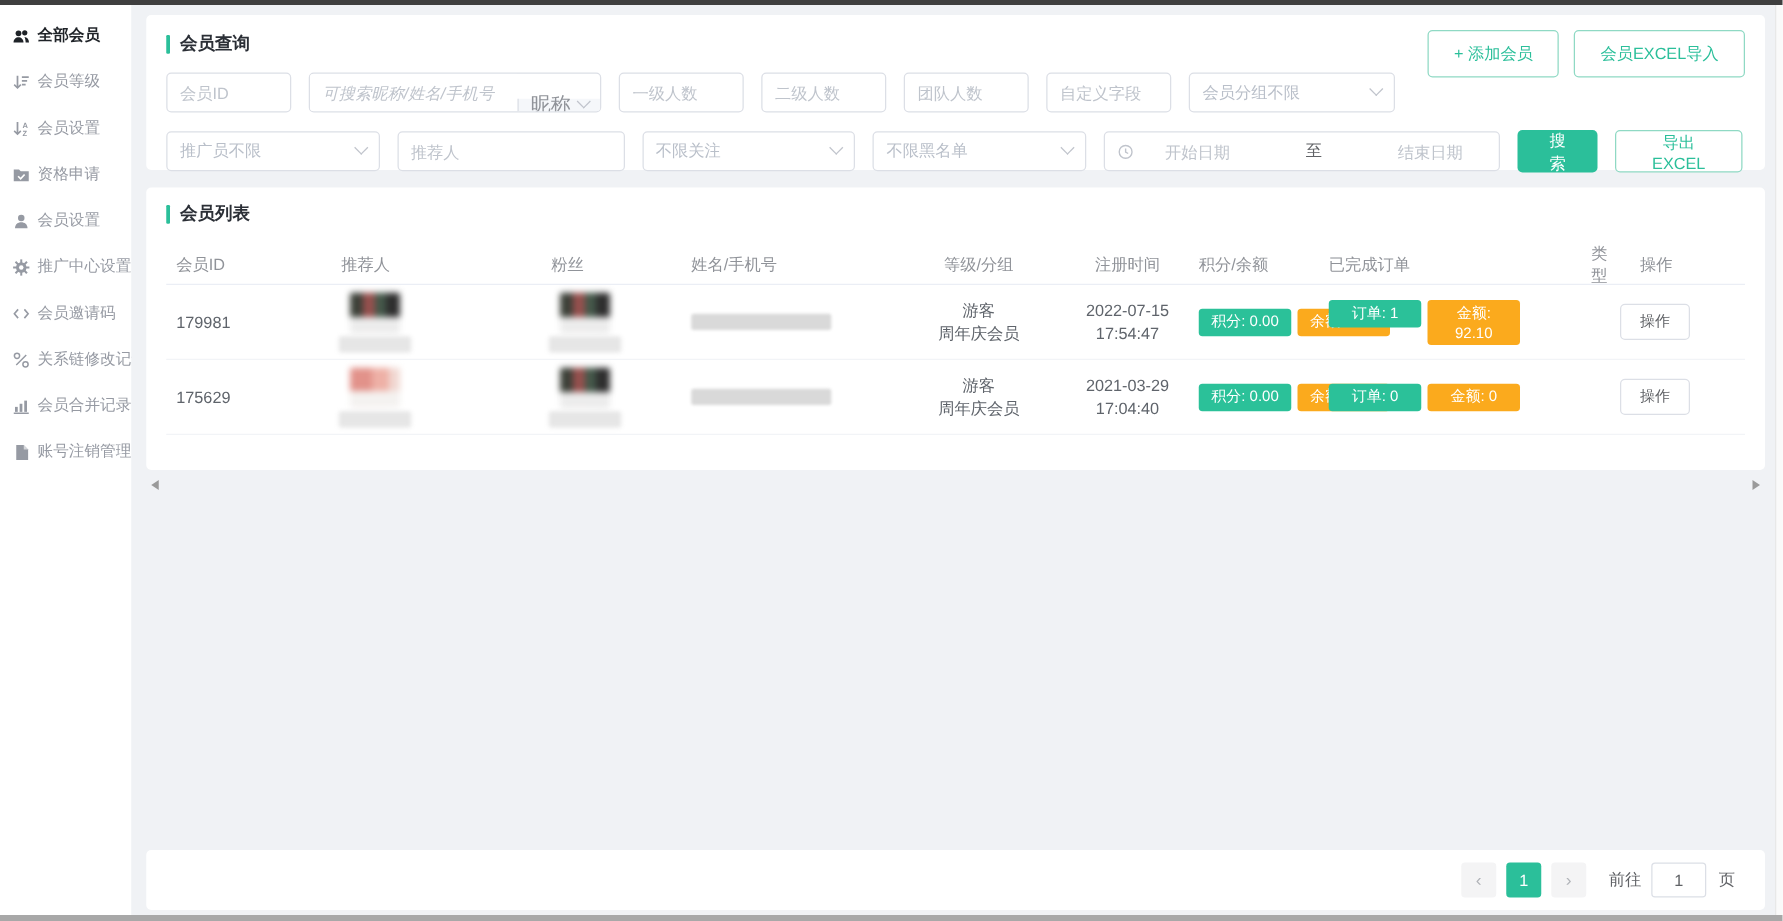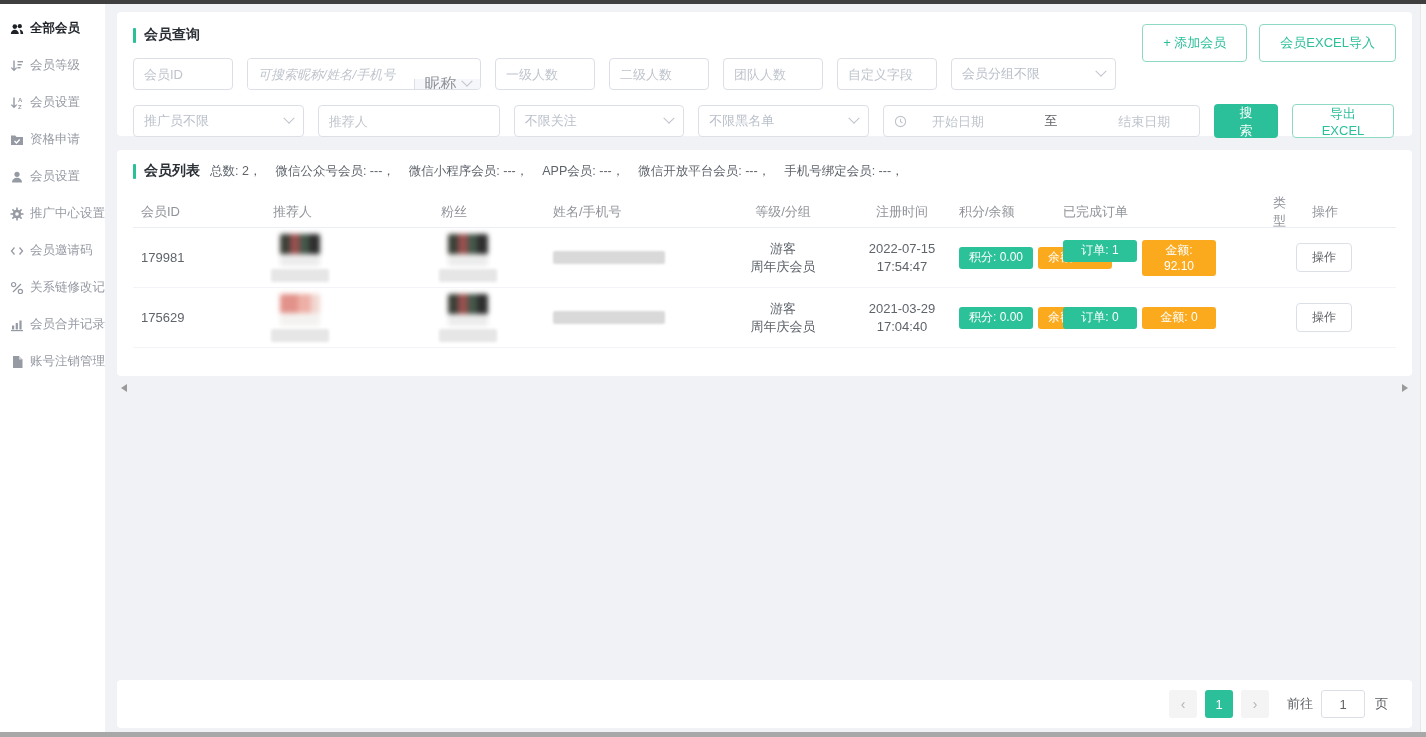--- a/index.html
+++ b/index.html
@@ -229,28 +229,20 @@
       <button class="btn-outline-green btn-export">导出EXCEL</button>
     </div>
   </div>
 
   <div class="card list-card">
     <div class="list-head">
       <div class="section-title">
         <span class="bar"></span>
         <span>会员列表</span>
       </div>
-      <div class="stats">
-        <span>总数: 2，</span>
-        <span>微信公众号会员: ---，</span>
-        <span>微信小程序会员: ---，</span>
-        <span>APP会员: ---，</span>
-        <span>微信开放平台会员: ---，</span>
-        <span>手机号绑定会员: ---，</span>
-      </div>
     </div>
 
     <div class="grid thead">
       <div>会员ID</div>
       <div style="padding-left:36px">推荐人</div>
       <div style="padding-left:36px">粉丝</div>
       <div>姓名/手机号</div>
       <div class="c-center">等级/分组</div>
       <div class="c-center">注册时间</div>
       <div>积分/余额</div>

